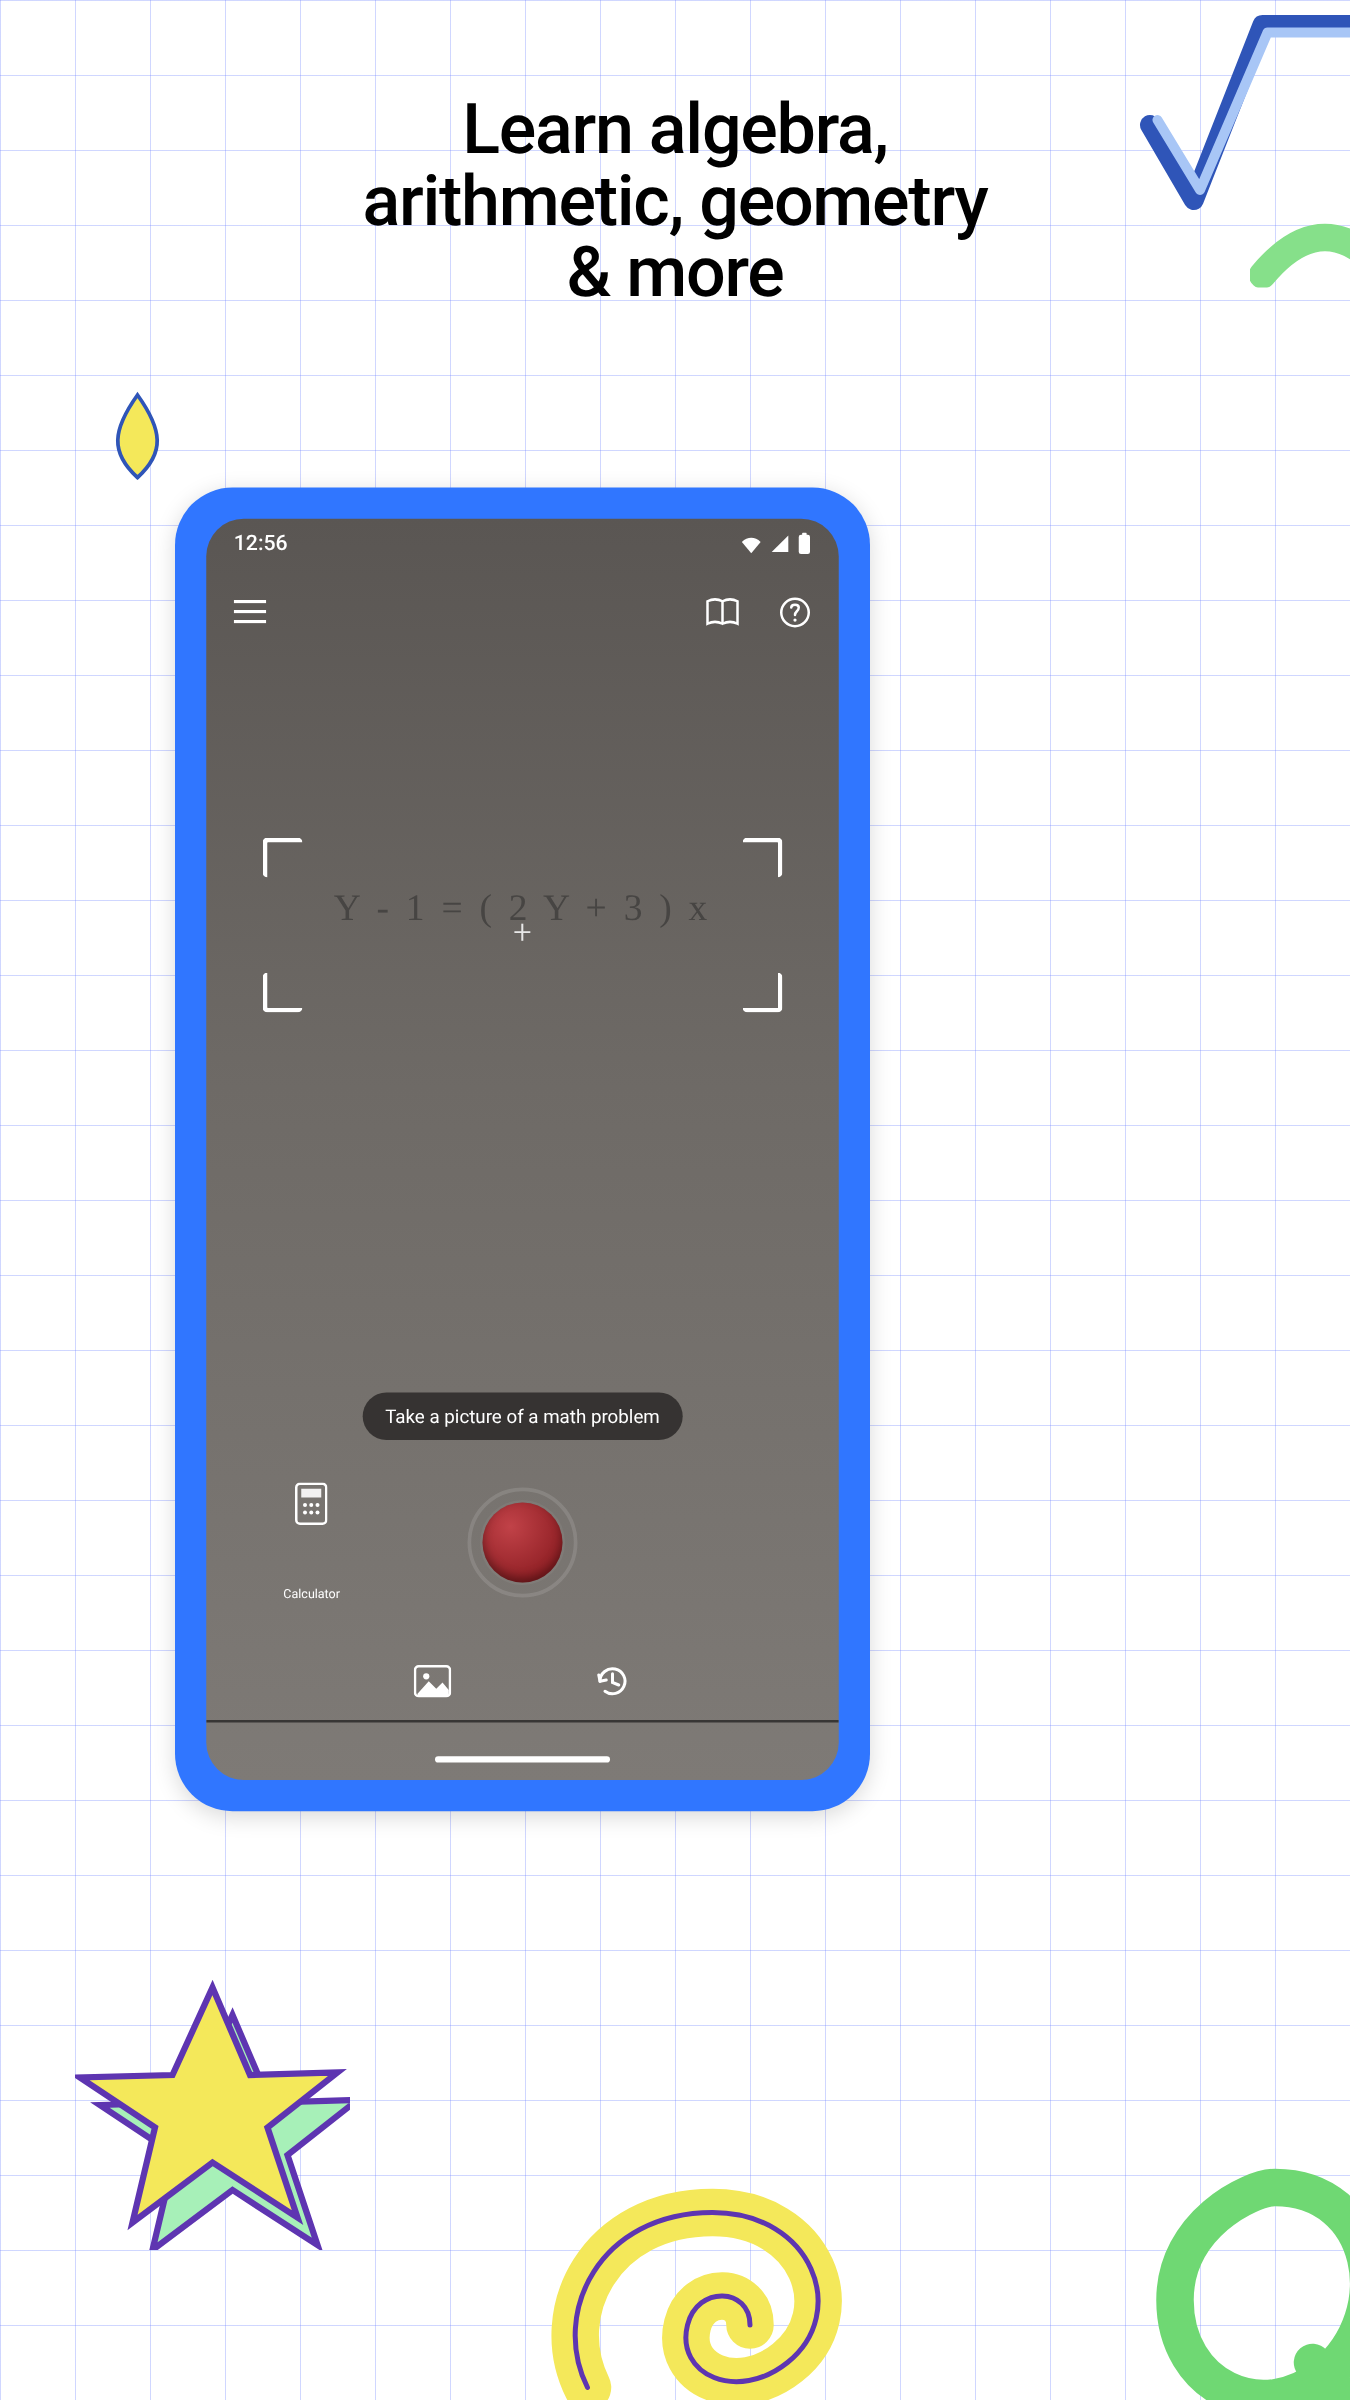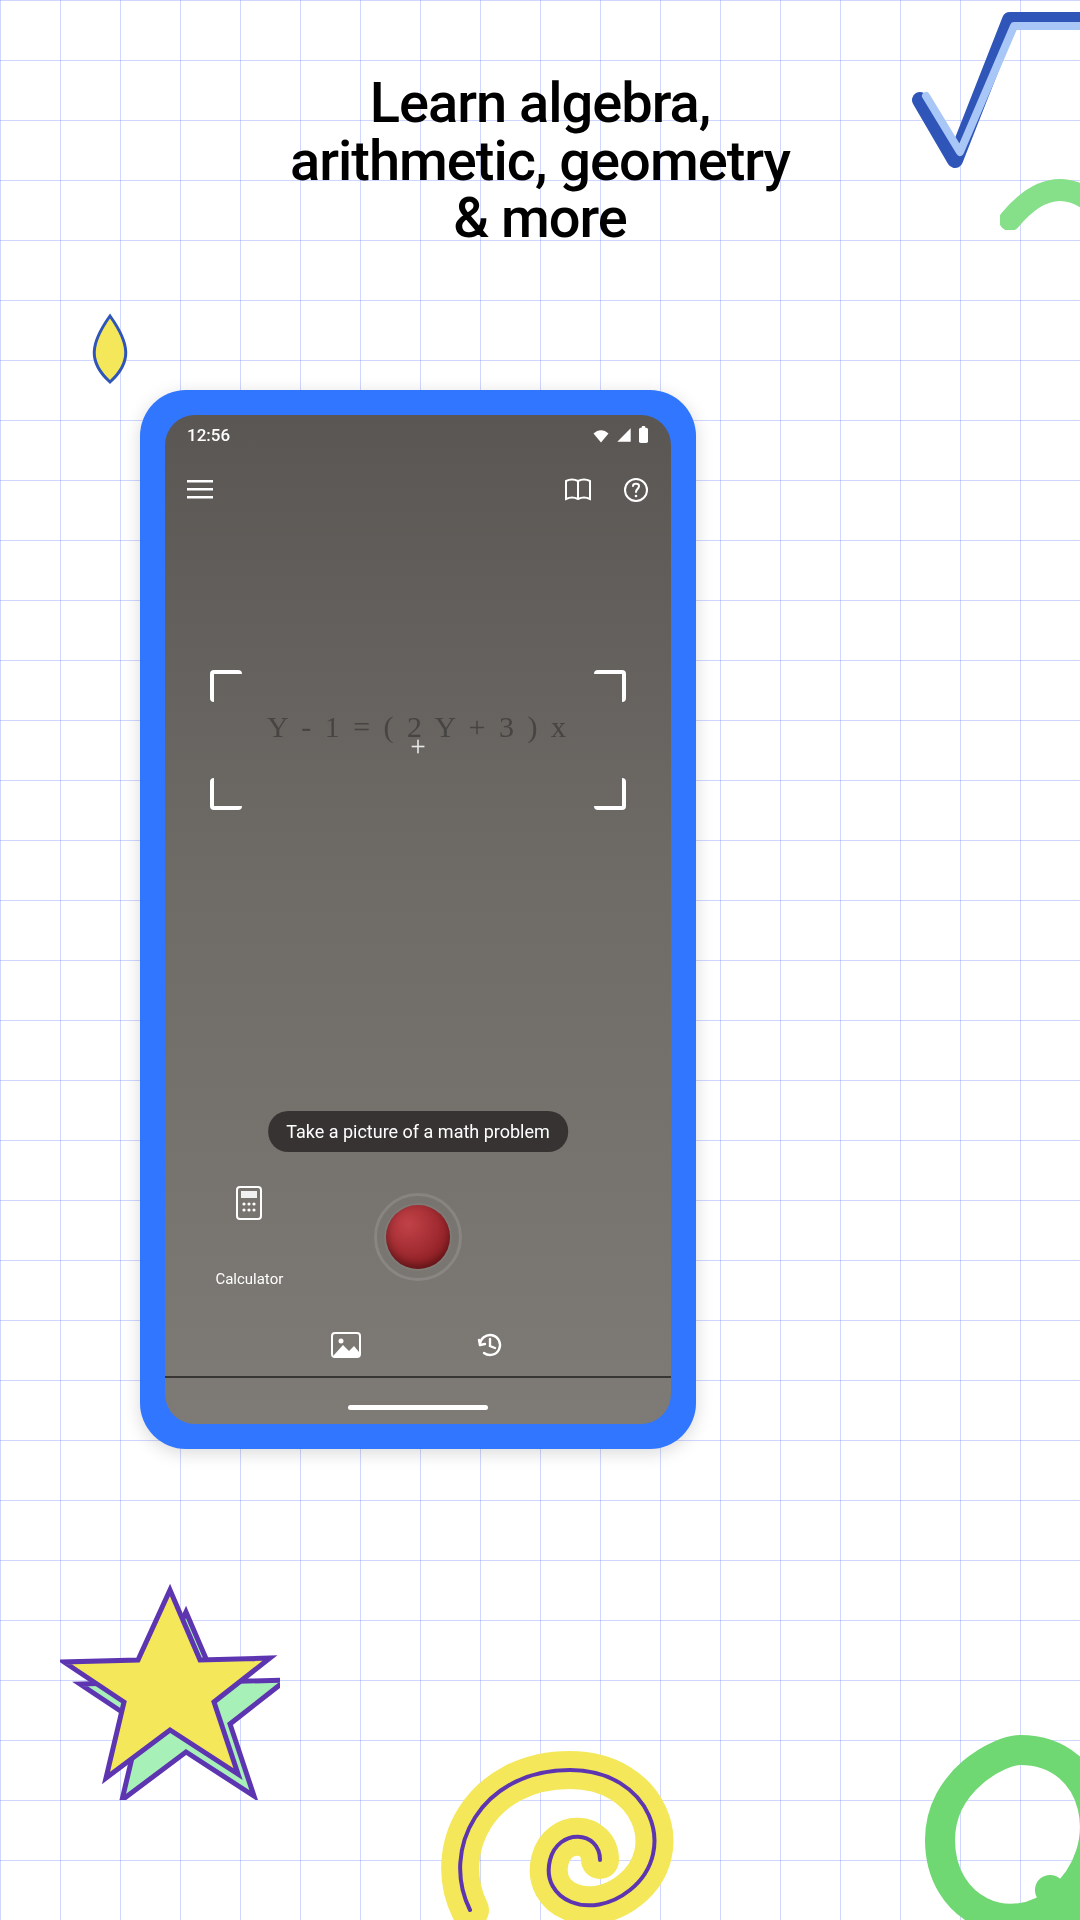--- a/index.html
+++ b/index.html
@@ -137,40 +137,40 @@
     font-size: 30px;
     letter-spacing: 3px;
   }
   
   .hint-pill {
     position: absolute;
     bottom: 272px;
     left: 50%; transform: translateX(-50%);
     background: rgba(40,38,36,0.82);
     color: #fff;
-    font-size: 18px;
+    font-size: 15px;
     padding: 10px 18px;
     border-radius: 20px;
     white-space: nowrap;
   }
   
   .camera-row {
     position: absolute;
     bottom: 148px;
     left: 0; right: 0;
     height: 90px;
     display: grid;
     grid-template-columns: 1fr 1fr 1fr;
     align-items: center;
   }
   .calculator-btn {
     display:flex; flex-direction:column; align-items:center; gap:10px;
     color:#fff; cursor:pointer;
   }
-  .calculator-btn span { font-size: 15px; margin-top: 40px; }
+  .calculator-btn span { font-size: 10px; margin-top: 40px; }
   .shutter {
     position: relative;
     justify-self: center;
     width: 78px; height: 78px;
     border-radius: 50%;
     display:flex; align-items:center; justify-content:center;
     cursor:pointer;
   }
   .shutter::before {
     content:"";

